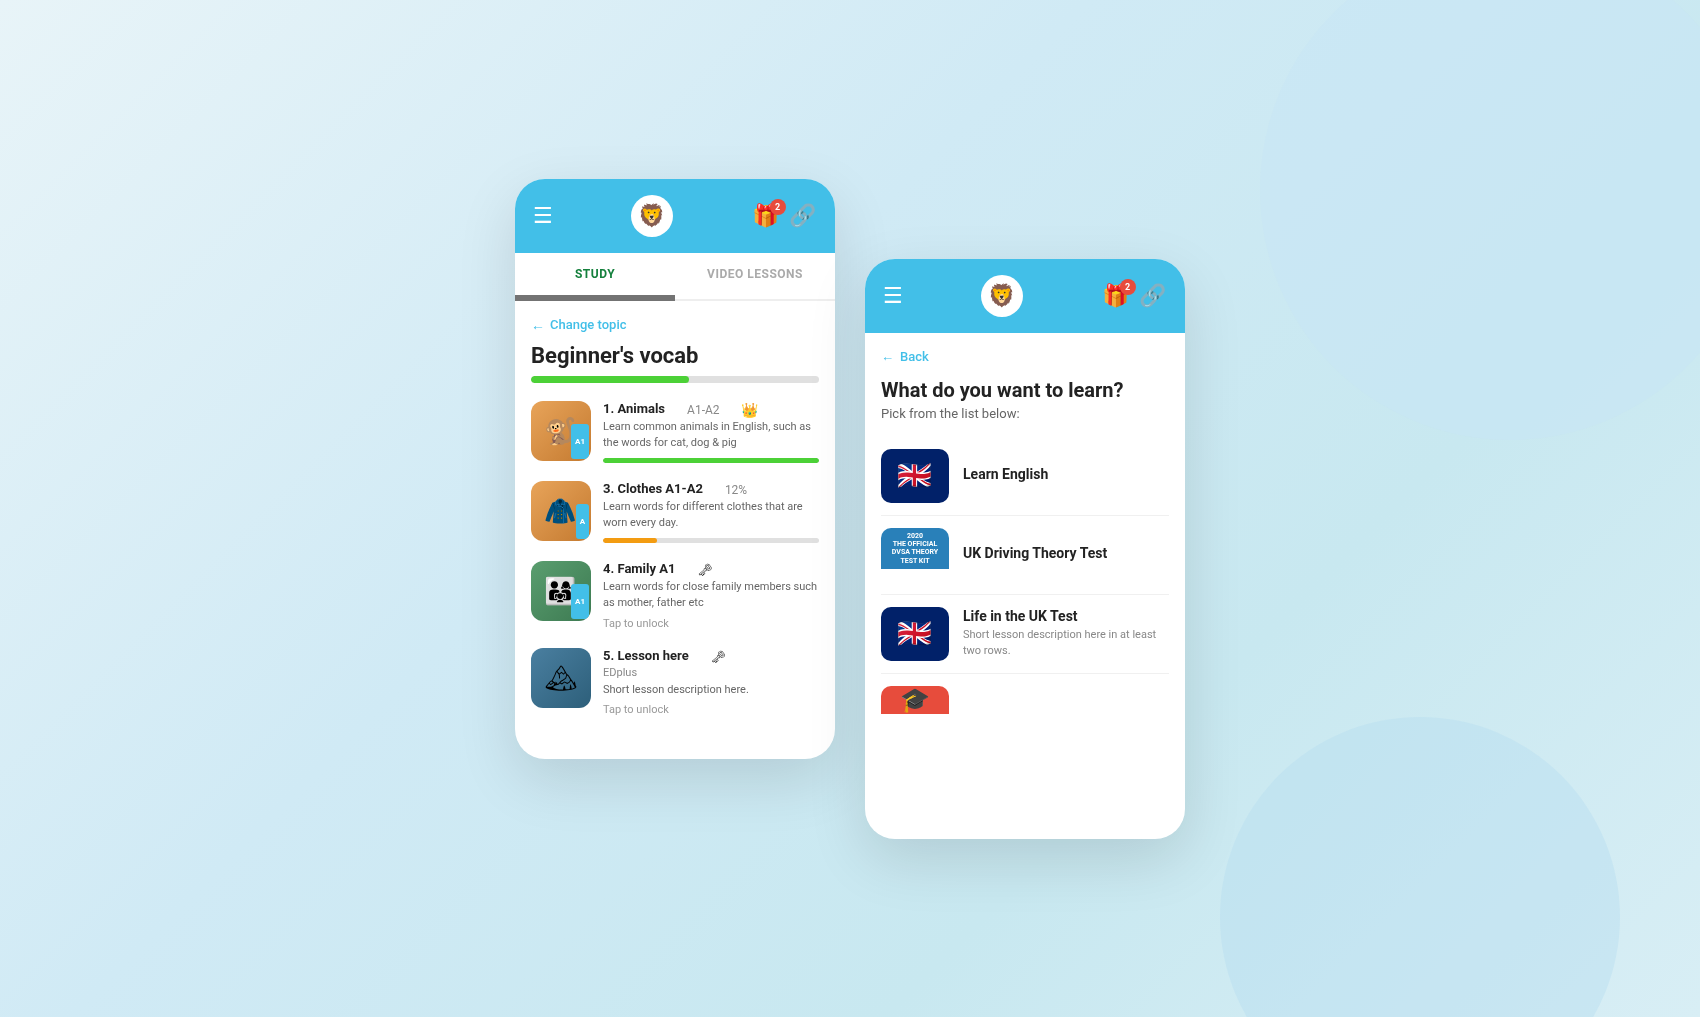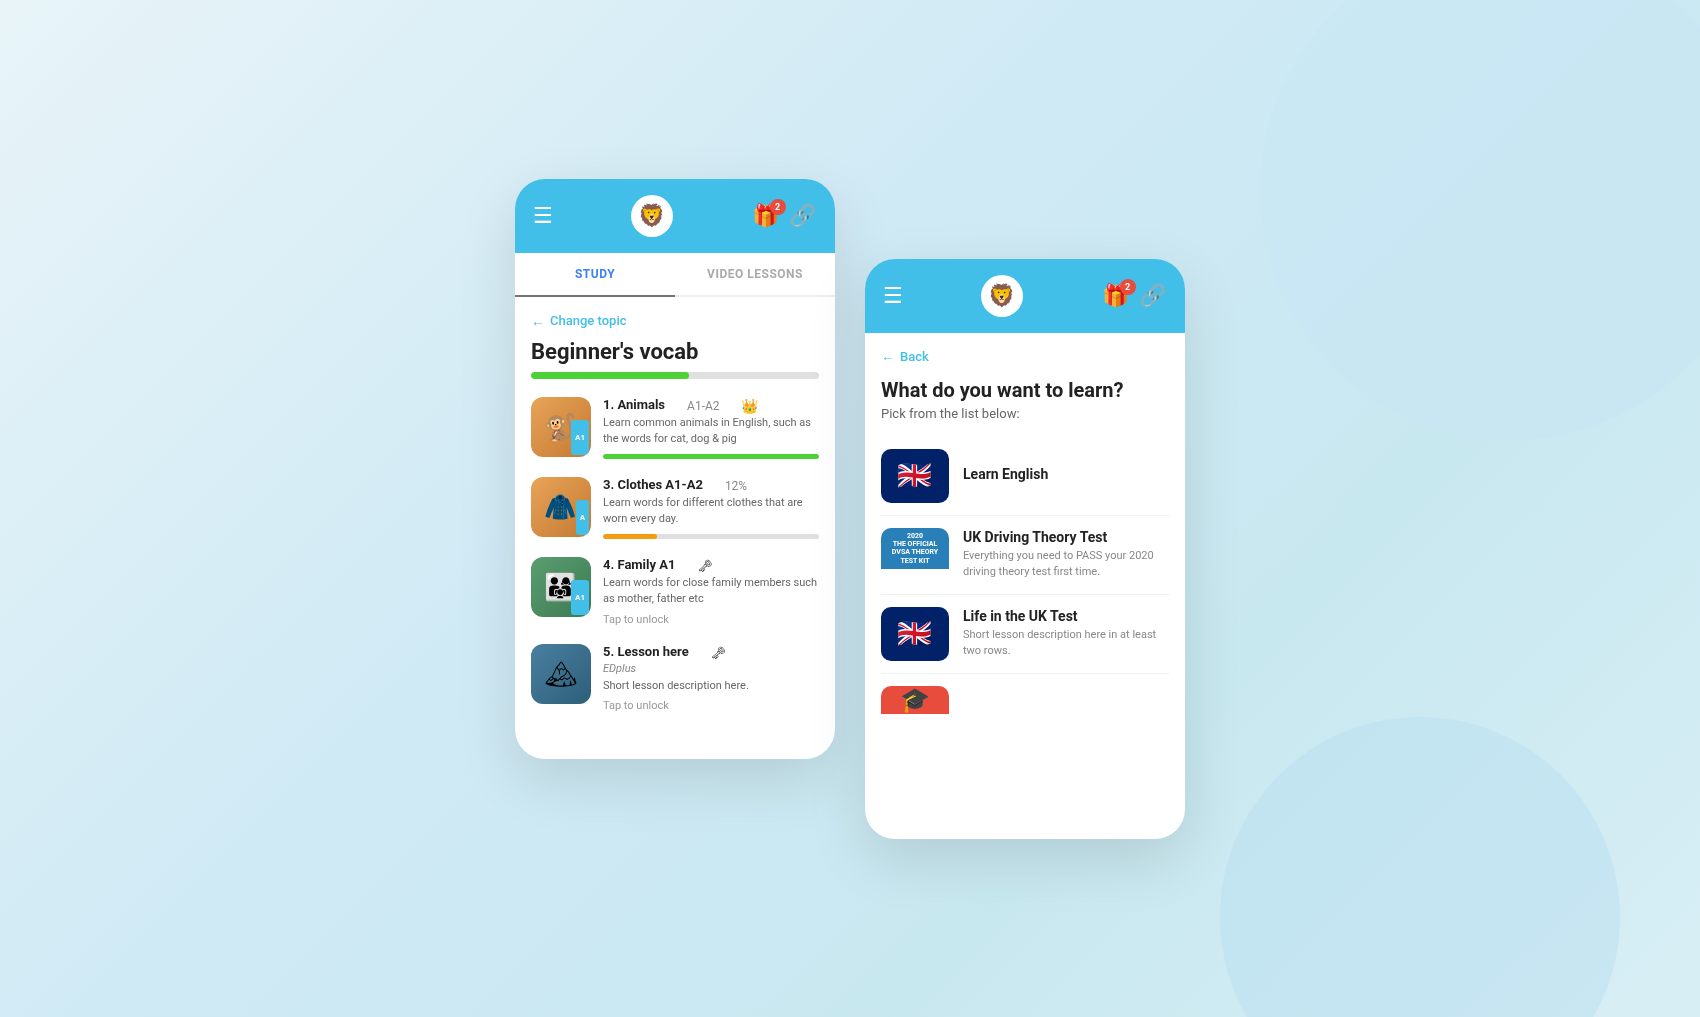--- a/index.html
+++ b/index.html
@@ -115,22 +115,22 @@
       flex: 1;
       text-align: center;
       padding: 14px 10px;
       font-size: 12px;
       font-weight: 700;
       letter-spacing: 0.5px;
       cursor: pointer;
       color: #aaa;
     }
     .tab.active {
-      color: #3b82f6;
-      border-bottom: 2px solid #737373;
+      color: #15803d;
+      border-bottom: 6px solid #737373;
       margin-bottom: -2px;
     }
     
     .content-area {
       padding: 16px;
     }
     .change-topic-link {
       display: flex;
       align-items: center;
       gap: 5px;
@@ -235,21 +235,20 @@
       margin-bottom: 5px;
     }
     .tap-unlock {
       font-size: 11px;
       color: #999;
     }
     .edplus-tag {
       font-size: 11px;
       color: #888;
       margin-bottom: 3px;
-      font-style: italic;
     }
     .mini-progress-bg {
       height: 5px;
       background: #e0e0e0;
       border-radius: 3px;
       overflow: hidden;
       margin-top: 6px;
     }
     .mini-progress-fill {
       height: 100%;
@@ -488,21 +487,20 @@
             <div>
               <div style="font-size:7px;line-height:1.2">2020</div>
               <div style="font-size:7px">THE OFFICIAL</div>
               <div style="font-size:7px">DVSA THEORY</div>
               <div style="font-size:7px">TEST KIT</div>
             </div>
           </div>
         </div>
         <div class="topic-info-text">
           <div class="topic-name">UK Driving Theory Test</div>
-          <div class="topic-desc">Everything  you need to PASS your 2020 driving theory test first time.</div>
         </div>
       </div>
 
       <div class="topic-list-item">
         <div class="topic-thumb">
           <div class="uk-flag"></div>
         </div>
         <div class="topic-info-text">
           <div class="topic-name">Life in the UK Test</div>
           <div class="topic-desc">Short lesson description here in at least two rows.</div>

